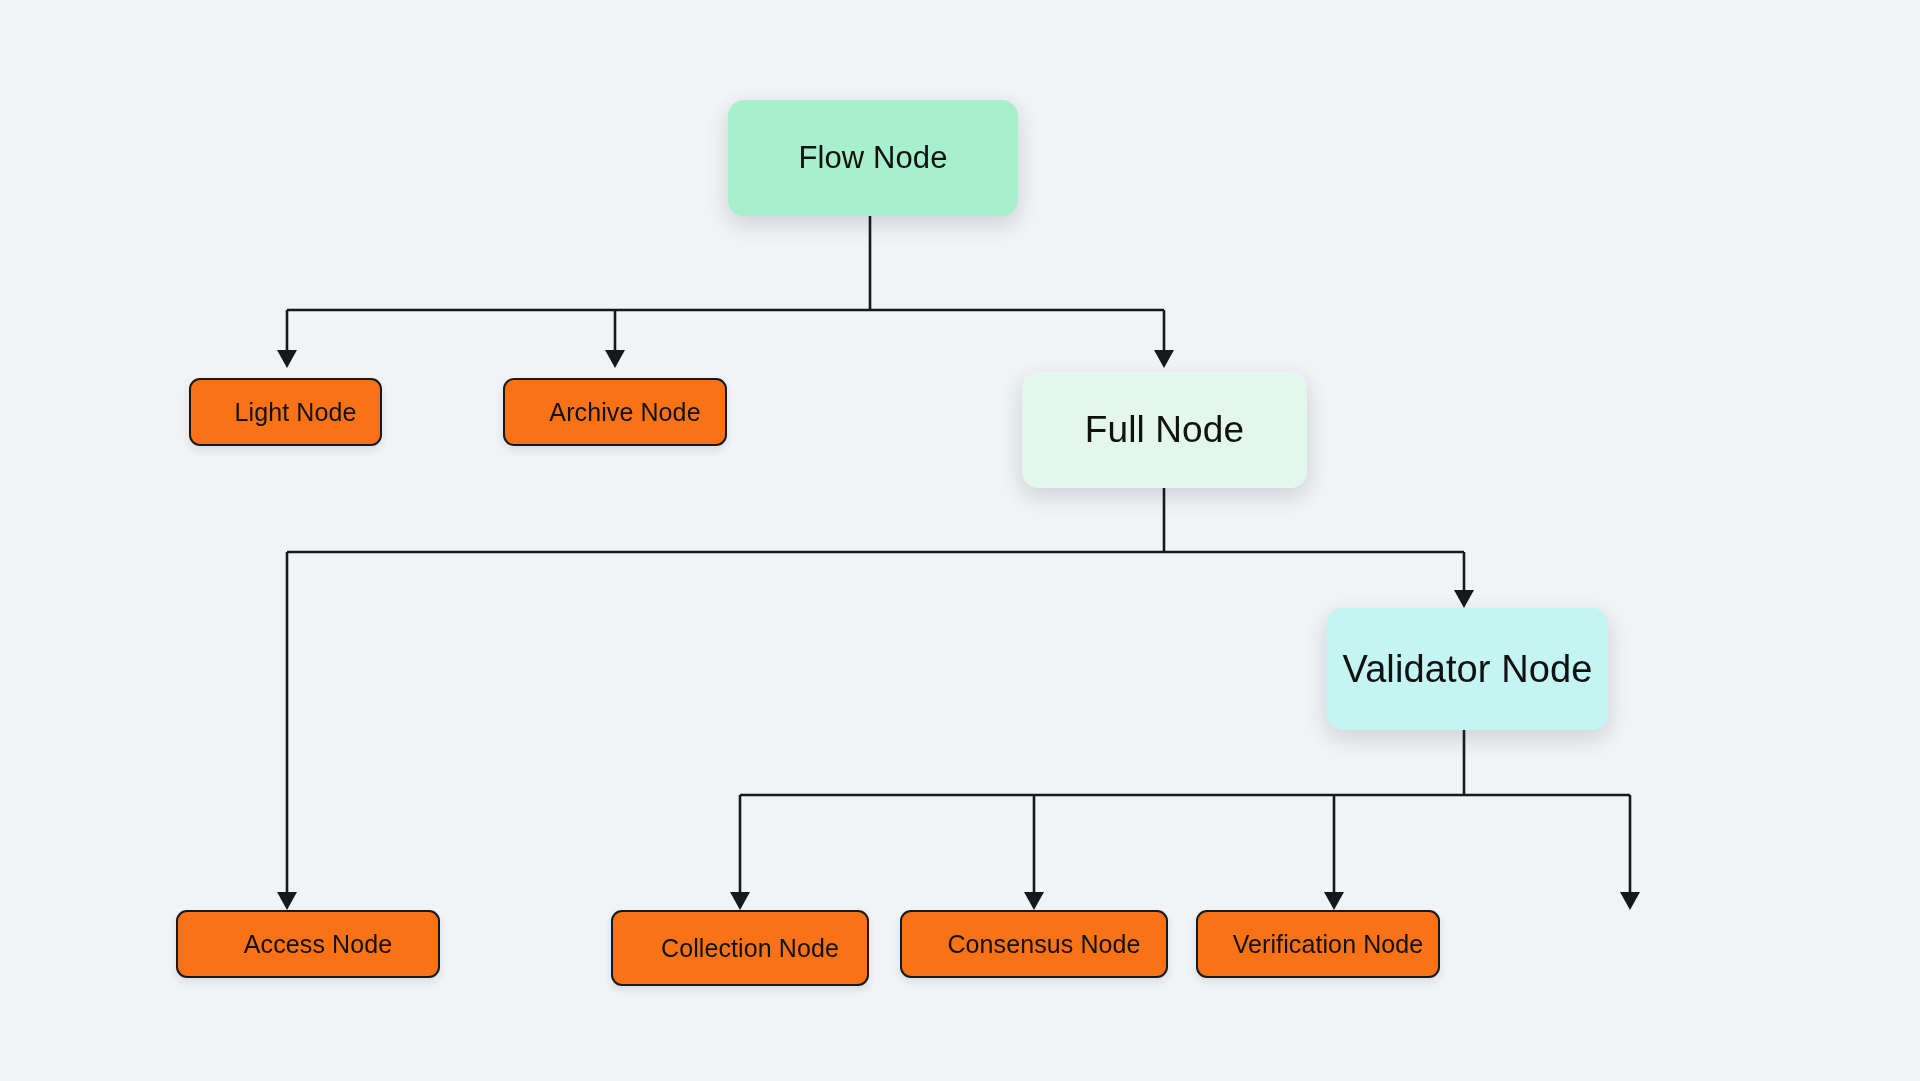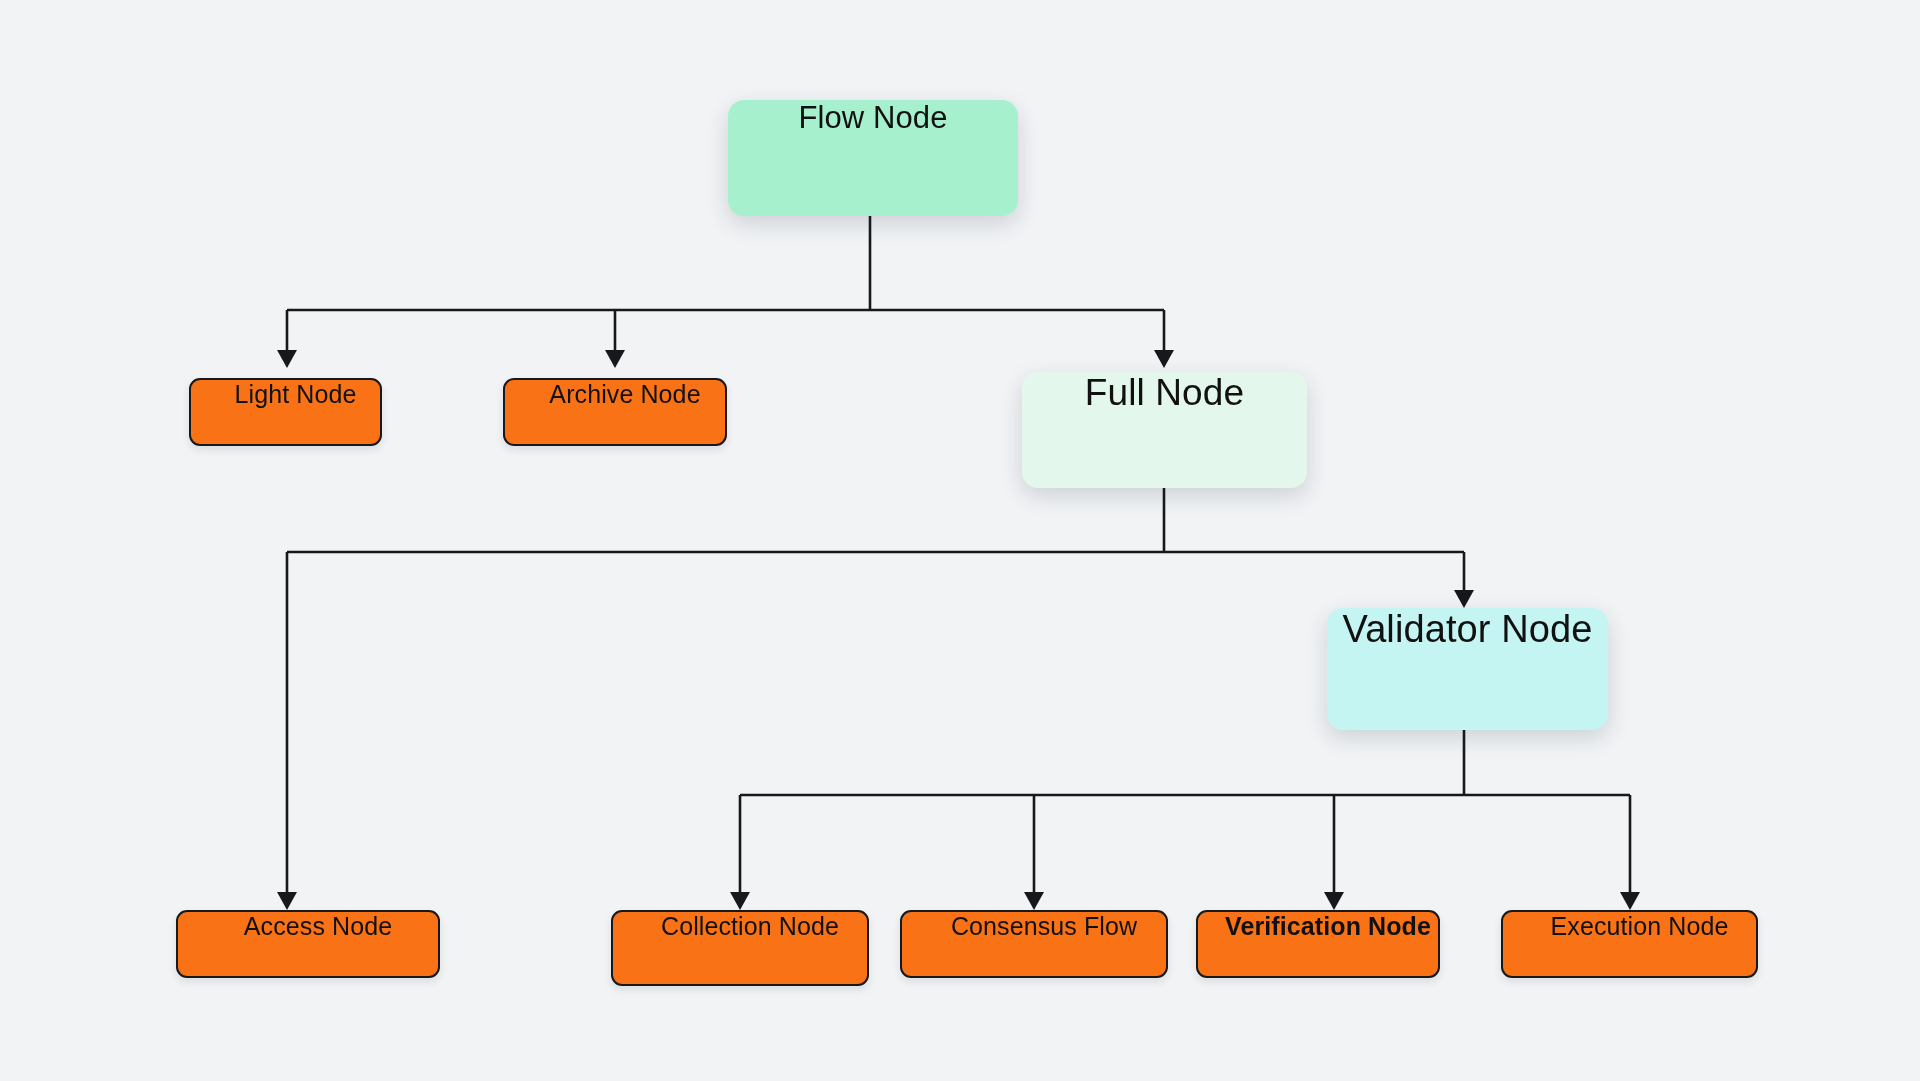--- a/index.html
+++ b/index.html
@@ -33,21 +33,21 @@
     height: 1081px;
     z-index: 1;
     pointer-events: none;
   }
 
   
   .node {
     position: absolute;
     z-index: 2;
     display: flex;
-    align-items: flex-start;
+    align-items: center;
     justify-content: center;
     text-align: center;
     color: #111111;
     letter-spacing: 0.1px;
     white-space: nowrap;
     user-select: none;
   }
 
   
   .node--leaf {
@@ -145,24 +145,21 @@
 
   <div class="node node--tinted node--validator" style="left:1327px; top:608px; width:281px; height:122px;">
     <span>Validator Node</span>
   </div>
 
   <div class="node node--leaf" style="left:611px; top:910px; width:258px; height:76px;">
     <span>Collection Node</span>
   </div>
 
   <div class="node node--leaf" style="left:900px; top:910px; width:268px; height:68px;">
-    <span>Consensus Flow</span>
+    <span>Consensus Node</span>
   </div>
 
-  <div class="node node--leaf" style="left:1196px; top:910px; width:244px; height:68px;font-weight:bold;">
+  <div class="node node--leaf" style="left:1196px; top:910px; width:244px; height:68px;">
     <span>Verification Node</span>
   </div>
 
-  <div class="node node--leaf" style="left:1501px; top:910px; width:257px; height:68px;">
-    <span>Execution Node</span>
-  </div>
 
 </div>
 
 </body></html>

